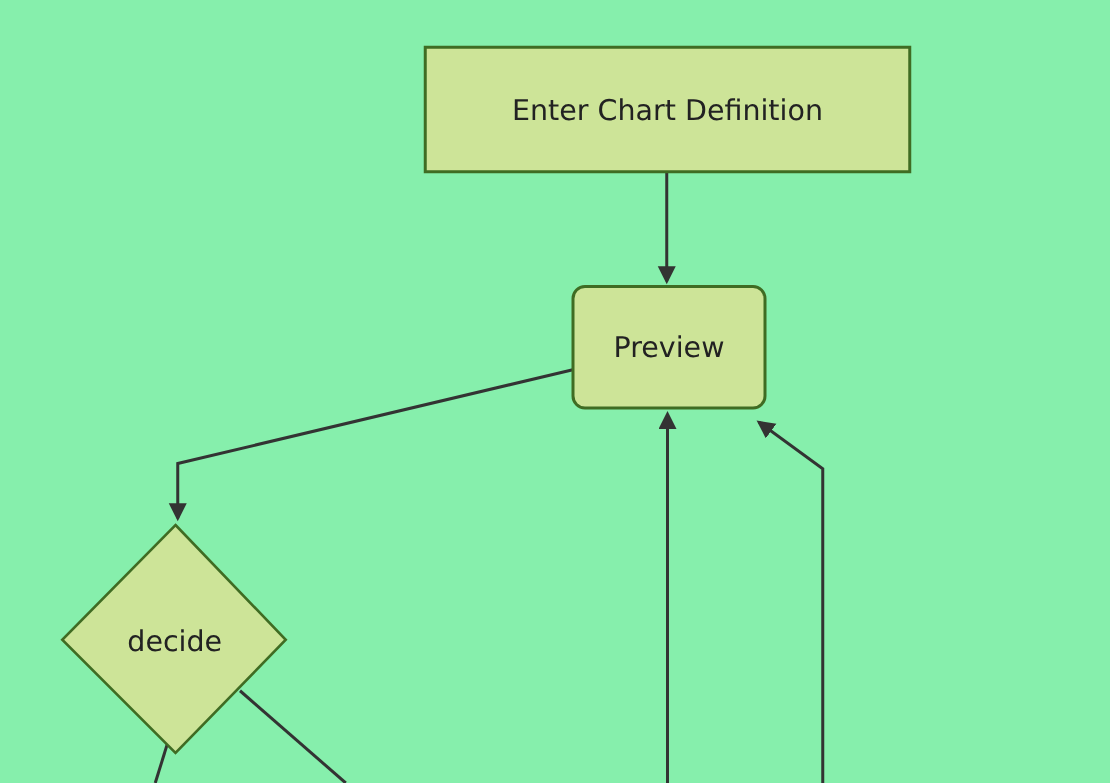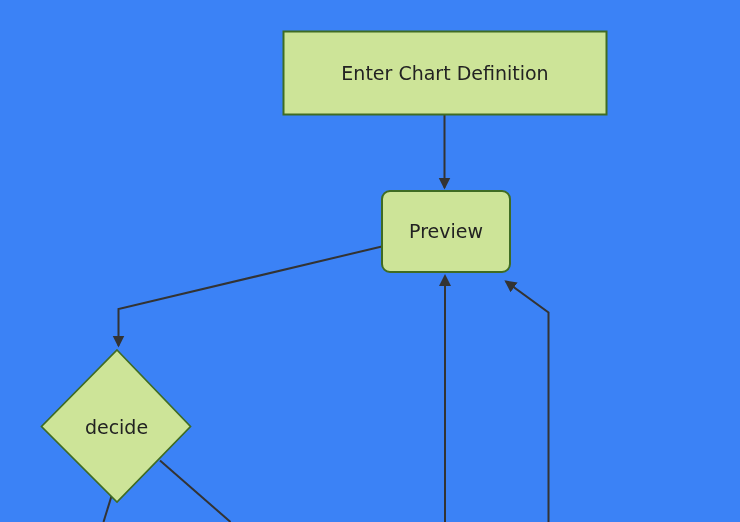--- a/index.html
+++ b/index.html
@@ -4,21 +4,21 @@
 <style>
   html, body {
     margin: 0;
     padding: 0;
     background: #ffffff;
   }
   .stage {
     position: relative;
     width: 740px;
     height: 522px;
-    background: #3b82f6;
+    background: #86efac;
     overflow: hidden;
     font-family: "DejaVu Sans", "Liberation Sans", sans-serif;
   }
   svg { display: block; }
   .node-shape {
     fill: #cde498;
     stroke: #3f6c23;
   }
   .node-shape.rect    { stroke-width: 2; }
   .node-shape.rounded { stroke-width: 2; }

